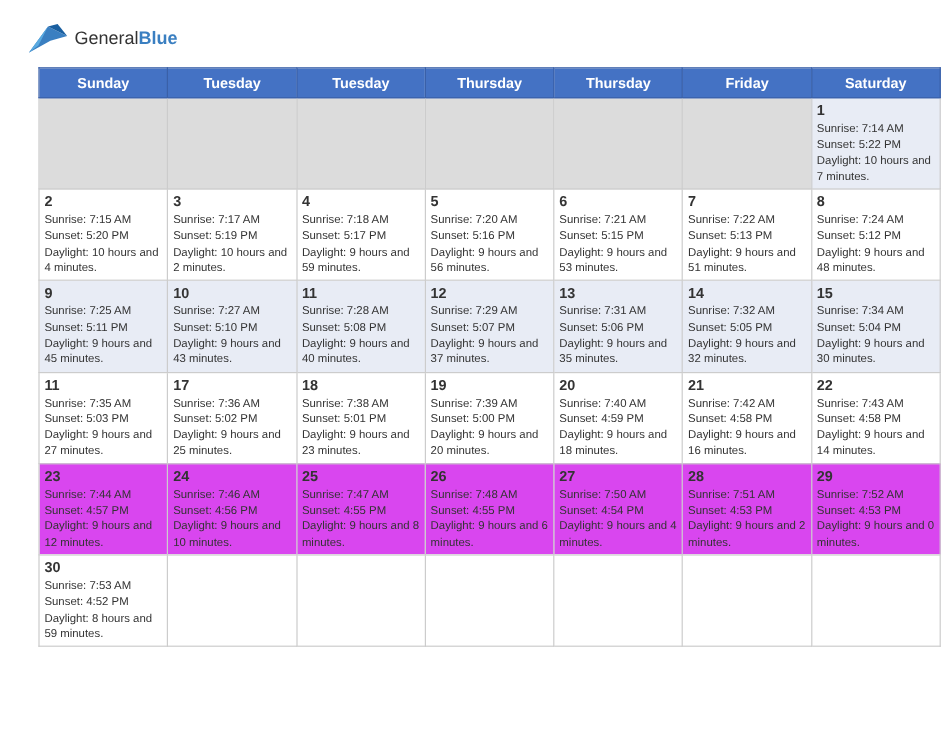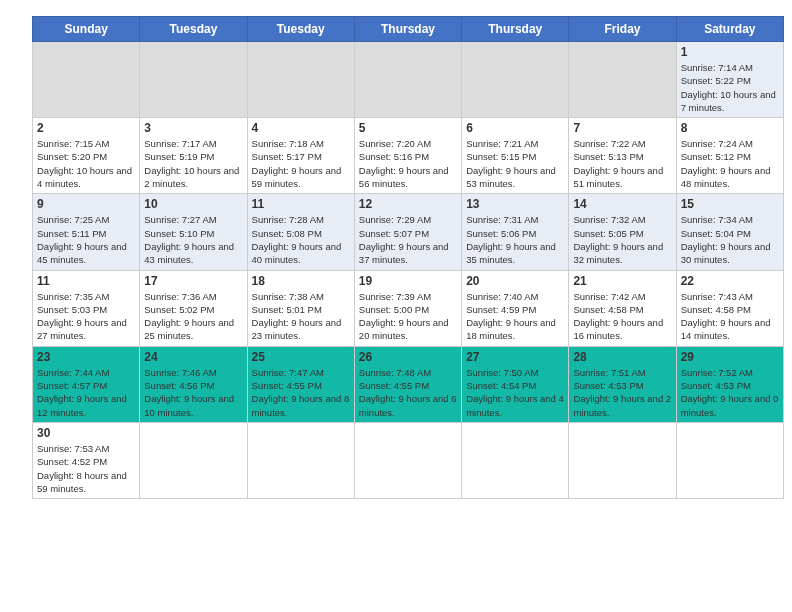--- a/index.html
+++ b/index.html
@@ -87,27 +87,43 @@
       background: #fff;
     }
     tr:nth-child(even) td:not(.empty) {
       background: #e8ecf5;
     }
     .calendar tbody tr:nth-child(1) td { background: #e8ecf5; }
     .calendar tbody tr:nth-child(1) td.empty { background: #dcdcdc; }
     .calendar tbody tr:nth-child(2) td { background: #fff; }
     .calendar tbody tr:nth-child(3) td { background: #e8ecf5; }
     .calendar tbody tr:nth-child(4) td { background: #fff; }
-    .calendar tbody tr:nth-child(5) td { background: #14b8a6; }
+    .calendar tbody tr:nth-child(5) td { background: #d946ef; }
     .calendar tbody tr:nth-child(6) td { background: #fff; }
   </style>
 </head>
 <body>
 
 <div class="page">
+  <div class="header-area">
+    <div class="logo">
+      <svg class="logo-bird" viewBox="0 0 38 32" xmlns="http://www.w3.org/2000/svg">
+        <polygon points="4,28 20,6 36,14 22,18" fill="#3a7fc1"></polygon>
+        <polygon points="20,6 36,14 28,4" fill="#1a5fa0"></polygon>
+        <polygon points="4,28 20,6 12,22" fill="#5aaae0"></polygon>
+      </svg>
+      <div>
+        <div style="font-size:15px;color:#333;">General<span style="font-weight:bold;color:#3a7fc1;">Blue</span></div>
+      </div>
+    </div>
+    <div class="title-area">
+      <div class="month-title"></div>
+      <div class="subtitle"></div>
+    </div>
+  </div>
 
   <table class="calendar">
     <thead>
       <tr>
       <th>Sunday</th>
           <th>Tuesday</th>
           <th>Tuesday</th>
           <th>Thursday</th>
           <th>Thursday</th>
           <th>Friday</th>

